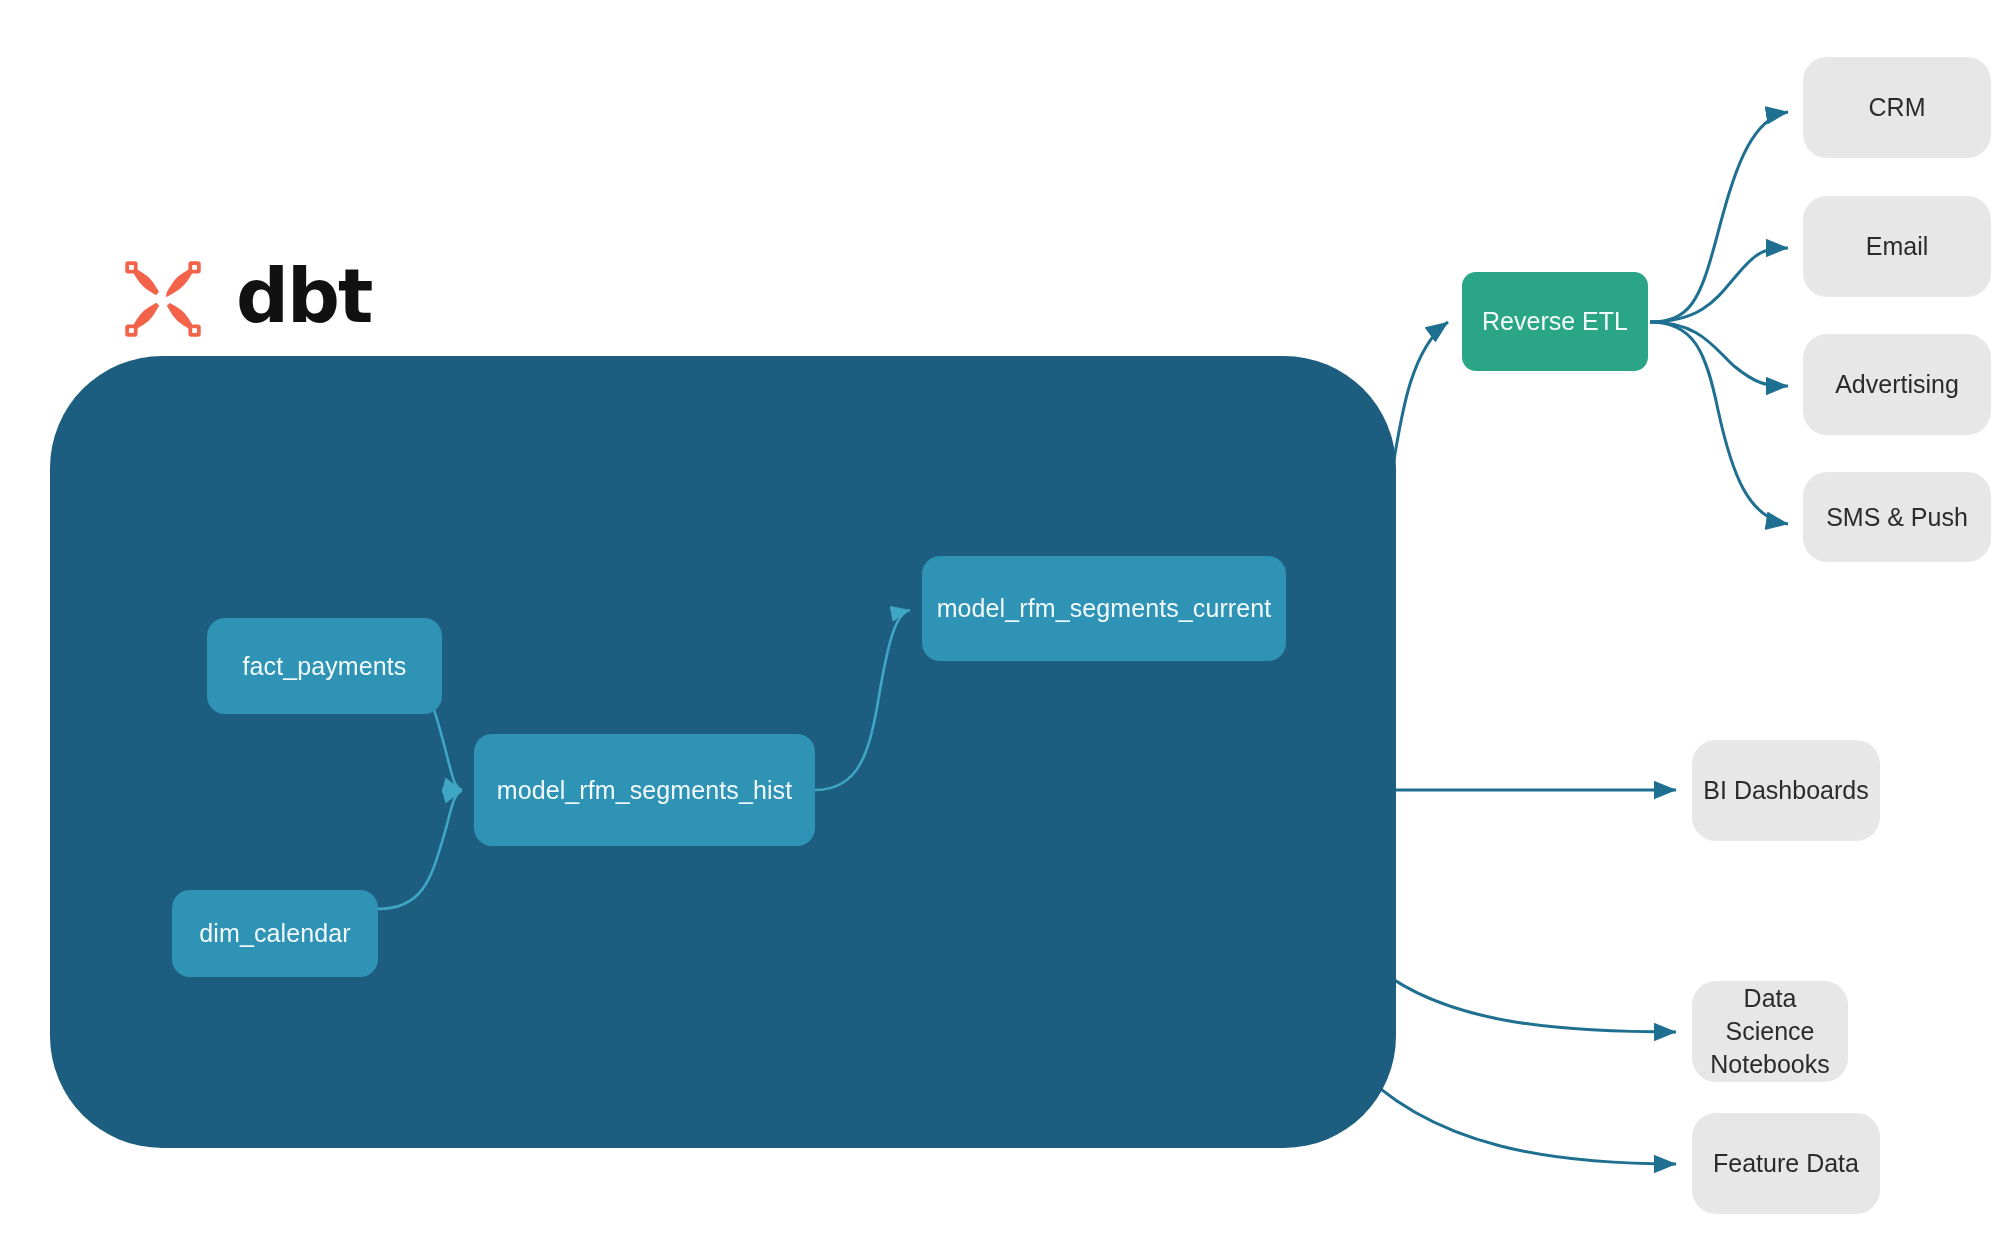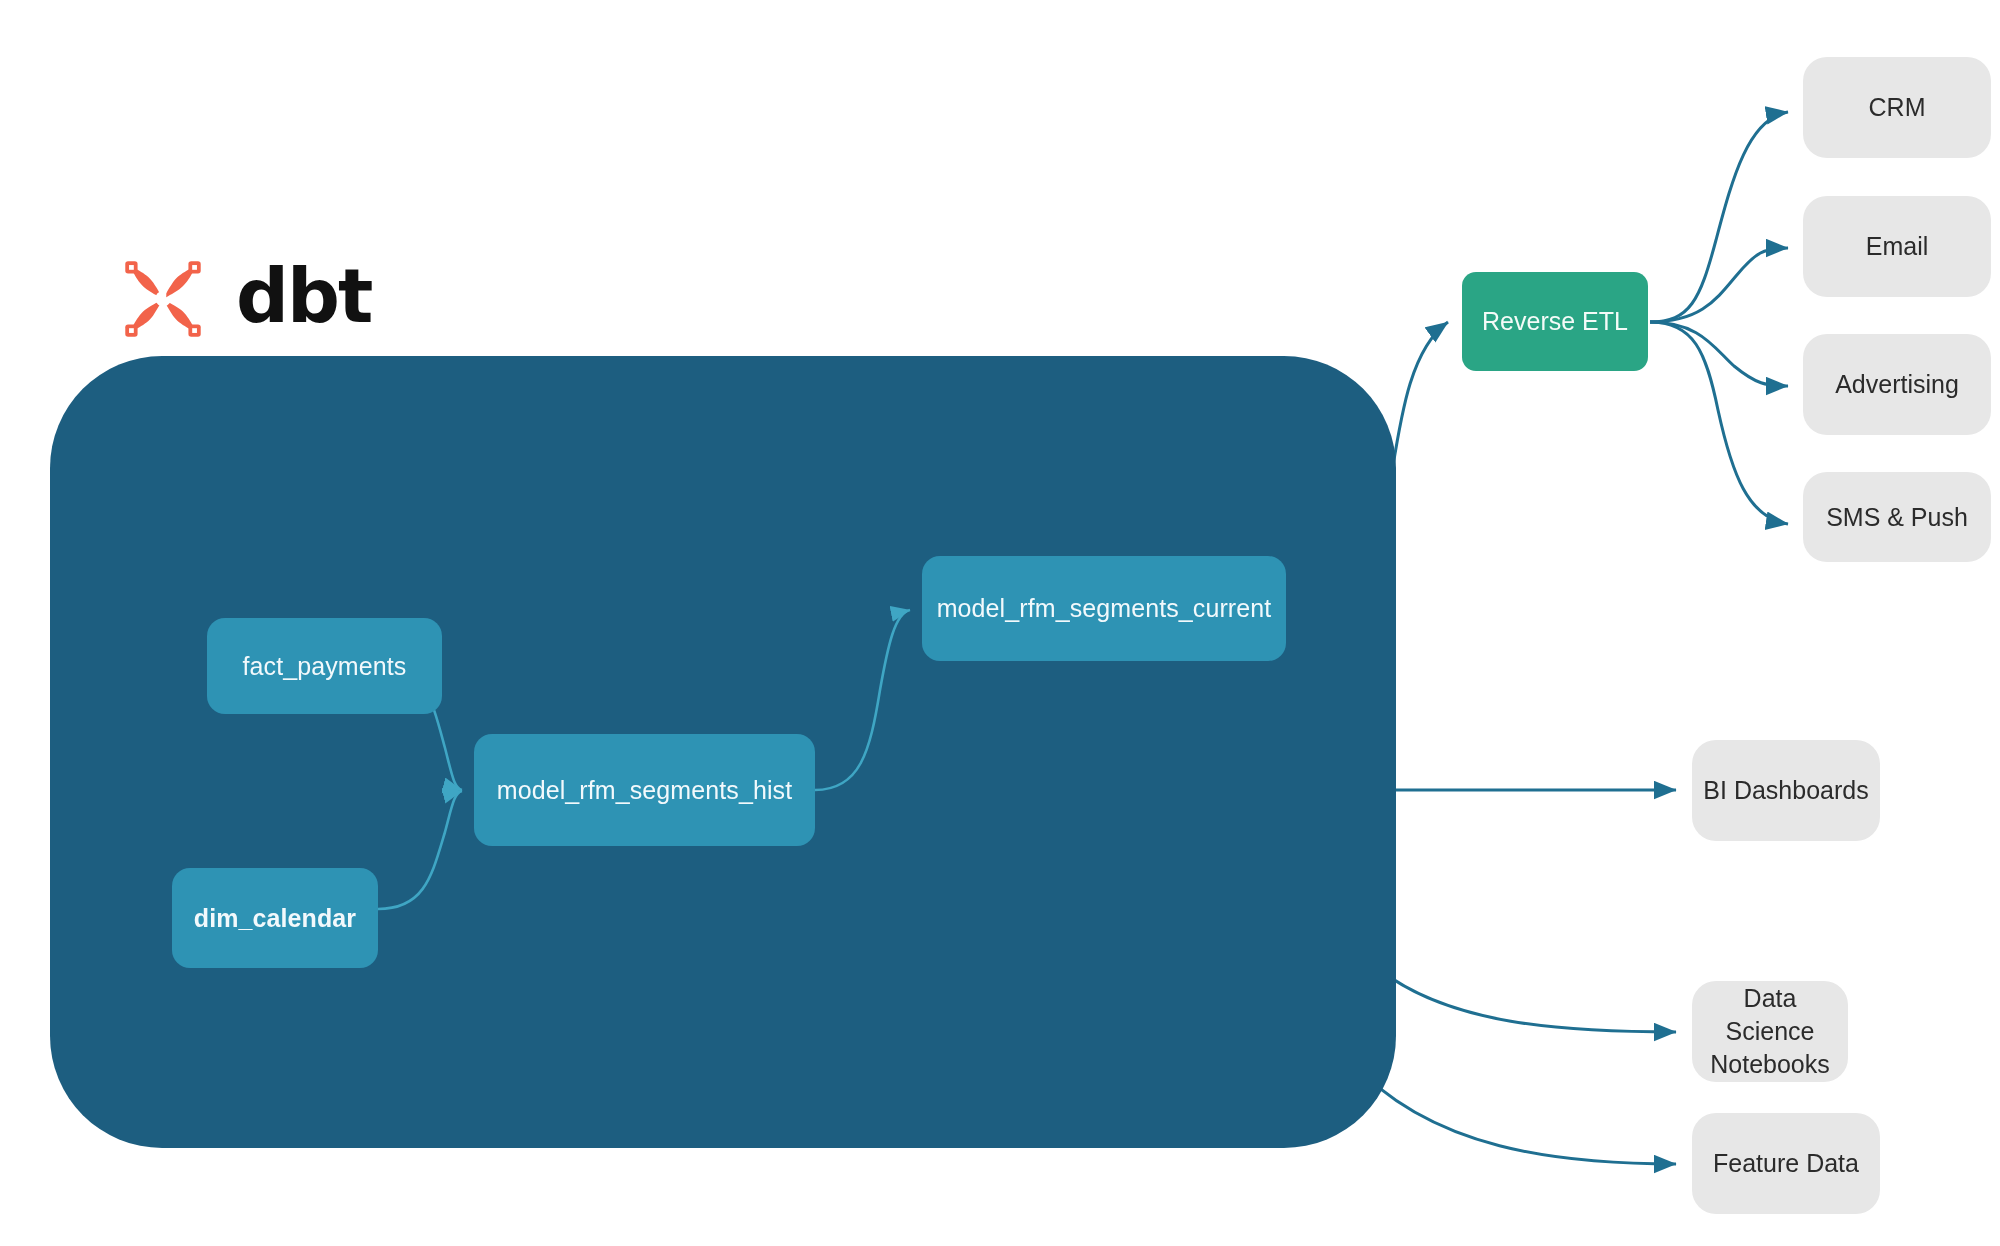--- a/index.html
+++ b/index.html
@@ -82,21 +82,21 @@
     align-items: center;
     justify-content: center;
     font-size: 25px;
     text-align: center;
     box-sizing: border-box;
     padding: 4px 14px;
     z-index: 4;
     letter-spacing: .1px;
   }
   .node-fact-payments { left: 170px; top: 618px; width: 235px; height: 96px; margin-left: 37px; }
-  .node-dim-calendar  { left: 172px; top: 868px; width: 206px; height: 100px; font-weight: bold; }
+  .node-dim-calendar  { left: 172px; top: 890px; width: 206px; height: 87px; }
   .node-hist          { left: 474px; top: 734px; width: 341px; height: 112px; }
   .node-current       { left: 922px; top: 556px; width: 364px; height: 105px; }
 
   
   .etl-node {
     position: absolute;
     left: 1462px;
     top: 272px;
     width: 186px;
     height: 99px;

